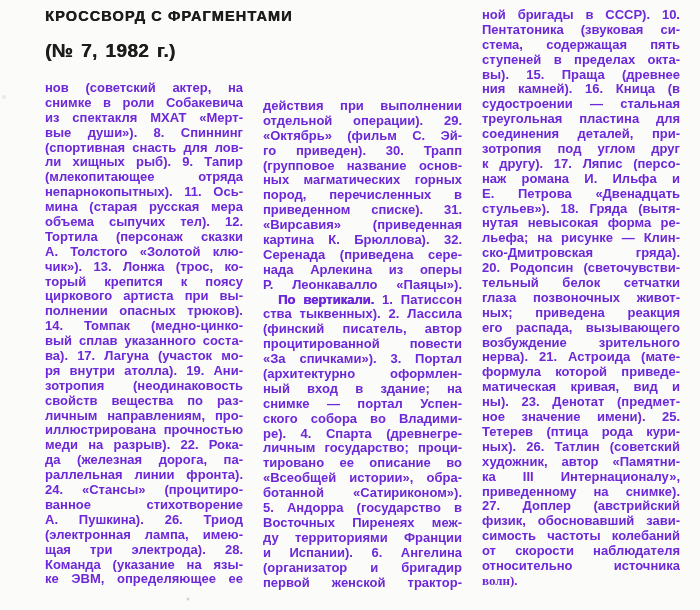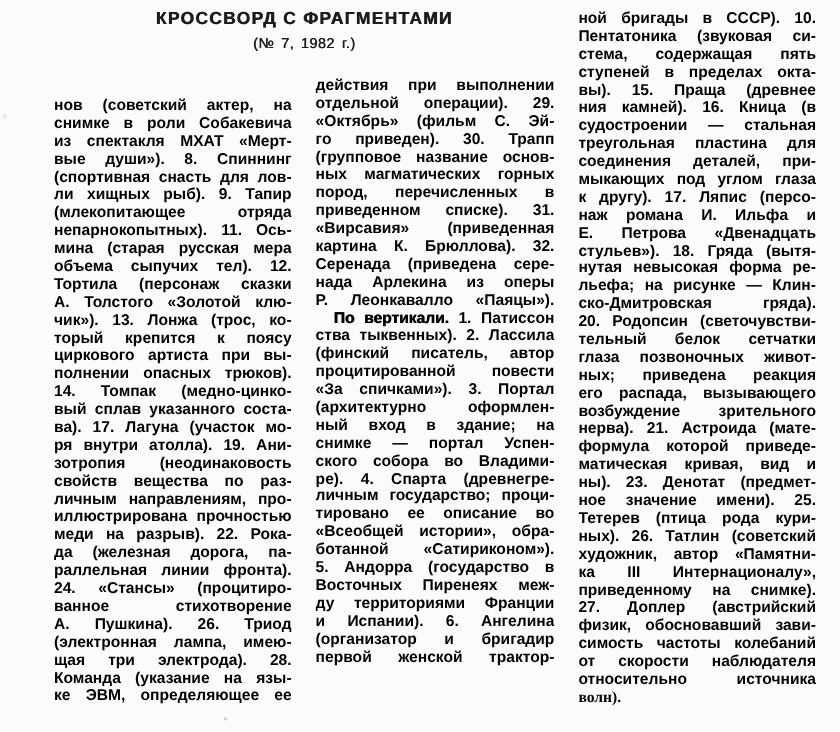--- a/index.html
+++ b/index.html
@@ -13,59 +13,58 @@
     left: 0; top: 0;
     width: 700px; height: 610px;
     background: #fbfbf9;
     color: #1c1c1c;
     font-family: "Liberation Sans", "DejaVu Sans", sans-serif;
   }
   .header {
     position: absolute;
     left: 45px; top: 8px;
     width: 417px;
-    text-align: center;
   }
   .title {
     font-size: 14.5px;
     font-weight: 700;
     letter-spacing: 1.1px;
     text-shadow: 0.5px 0 currentColor;
     white-space: nowrap;
   }
   .subtitle {
-    margin-top: 5px;
-    font-size: 12px;
-    font-weight: 400;
+    margin-top: 16px;
+    font-size: 19px;
+    font-weight: 700;
     letter-spacing: 0.4px;
     word-spacing: 2px;
     text-shadow: 0.4px 0 currentColor;
     white-space: nowrap;
   }
   .col {
     position: absolute;
     font-size: 13px;
     font-weight: 700;
     line-height: 14.9px;
-    color: #000000;
+    color: #6d28d9;
   }
   .col .line {
     height: 14.9px;
     overflow: hidden;
     text-align: justify;
     text-align-last: justify;
   }
   .col .line.indent { text-indent: 15px; }
   .col .line.no-just { text-align-last: left; font-family: Liberation Serif, serif; }
   .col b {
     font-weight: 700;
     text-shadow: 0.5px 0 currentColor;
   }
   #col1 { left: 45px;  top: 81px; width: 198px; }
-  #col2 { left: 263px; top: 64px; width: 199px; }
+  #col2 { left: 263px; top: 99px; width: 199px; }
   #col3 { left: 482px; top: 8px;  width: 198px; }
   .specks {
     position: absolute; left: 0; top: 0;
     width: 2px; height: 2px;
     border-radius: 50%;
     background: transparent;
     box-shadow:
       585px 33px 0 1px rgba(0,0,0,0.12),
       187px 598px 0 0.5px rgba(0,0,0,0.16),
       3px 96px 0 1px rgba(0,0,0,0.07),
@@ -160,21 +159,21 @@
   <div id="col3" class="col">
       <div class="line">ной бригады в СССР). 10.</div>
       <div class="line">Пентатоника (звуковая си-</div>
       <div class="line">стема, содержащая пять</div>
       <div class="line">ступеней в пределах окта-</div>
       <div class="line">вы). 15. Праща (древнее</div>
       <div class="line">ния камней). 16. Кница (в</div>
       <div class="line">судостроении — стальная</div>
       <div class="line">треугольная пластина для</div>
       <div class="line">соединения деталей, при-</div>
-      <div class="line">мыкающих под углом глаза</div>
+      <div class="line">зотропия под углом друг</div>
       <div class="line">к другу). 17. Ляпис (персо-</div>
       <div class="line">наж романа И. Ильфа и</div>
       <div class="line">Е. Петрова «Двенадцать</div>
       <div class="line">стульев»). 18. Гряда (вытя-</div>
       <div class="line">нутая невысокая форма ре-</div>
       <div class="line">льефа; на рисунке — Клин-</div>
       <div class="line">ско-Дмитровская гряда).</div>
       <div class="line">20. Родопсин (светочувстви-</div>
       <div class="line">тельный белок сетчатки</div>
       <div class="line">глаза позвоночных живот-</div>

